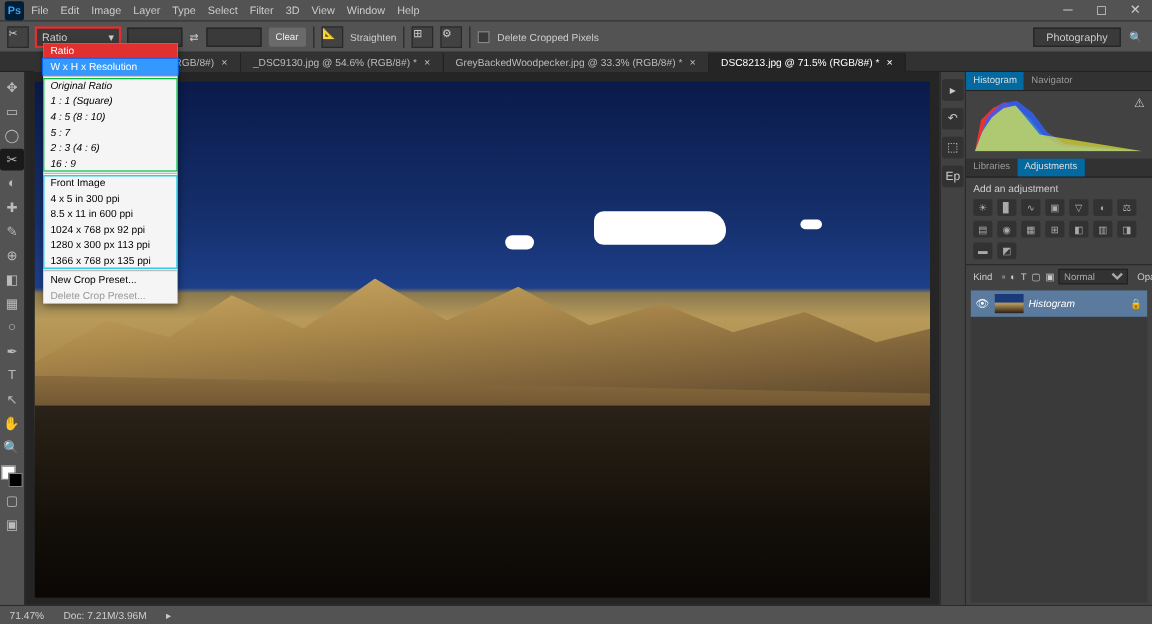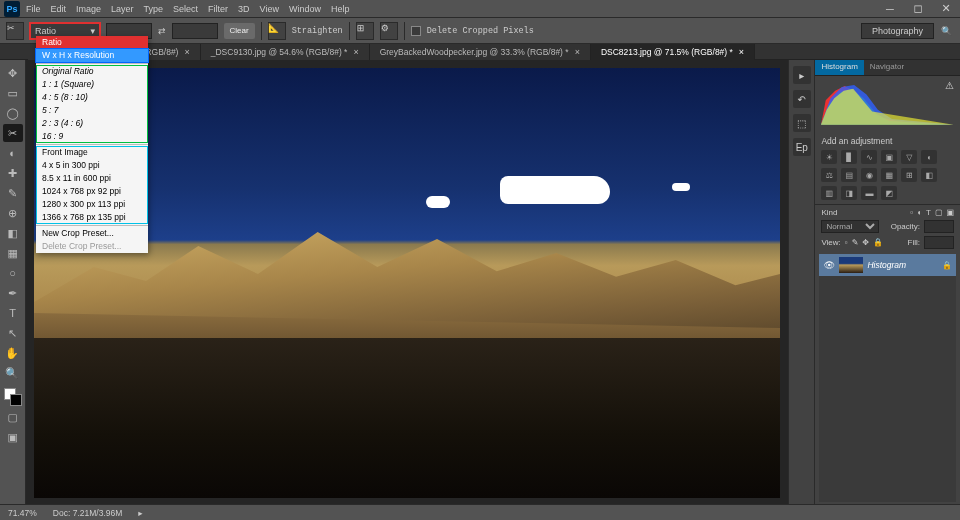--- a/index.html
+++ b/index.html
@@ -7,21 +7,21 @@
   .menubar { height:18px; background:#535353; display:flex; align-items:center; padding-left:4px; border-bottom:1px solid #2a2a2a;}
   .menubar .ps { width:16px; height:16px; background:#001e36; color:#31a8ff; font-weight:bold; font-size:9px; display:flex; align-items:center; justify-content:center; border-radius:2px; margin-right:6px;}
   .menubar span { margin-right:10px; cursor:default; }
   .winctl { margin-left:auto; display:flex; }
   .winctl div { width:28px; height:18px; display:flex; align-items:center; justify-content:center; color:#ccc; font-size:11px;}
   .optionsbar { height:26px; background:#535353; display:flex; align-items:center; padding:0 6px; gap:6px; border-bottom:1px solid #2a2a2a; position:relative;}
   .opt-icon { width:18px; height:18px; border:1px solid #2a2a2a; background:#424242; }
   .ratio-select { width:70px; height:16px; background:#3a3a3a; border:1px solid #222; padding:0 4px; display:flex; align-items:center; justify-content:space-between; outline:2px solid #e03030; outline-offset:-1px;}
   .num-input { width:46px; height:16px; background:#3a3a3a; border:1px solid #222; }
   .opt-btn { height:16px; padding:0 6px; background:#6a6a6a; border-radius:2px; display:flex; align-items:center; color:#eee; font-size:8px;}
-  .opt-label { font-size:8.5px; color:#ccc;font-family:Liberation Mono, monospace;}
+  .opt-label { font-size:8.5px; color:#ccc;}
   .chk { width:10px; height:10px; border:1px solid #888; background:#3a3a3a; display:inline-block; vertical-align:middle;}
   .workspace-label { margin-left:auto; font-size:9px; padding:2px 10px; background:#3a3a3a; border:1px solid #222;}
   .dropdown { position:absolute; top:36px; left:36px; width:112px; background:#f5f5f5; color:#000; font-size:8.5px; box-shadow:1px 2px 6px rgba(0,0,0,.4); z-index:50;}
   .dropdown .item { padding:1px 6px; line-height:11px; }
   .dropdown .hl-blue { background:#3399ff; color:#fff; outline:1.5px solid #0066ff;}
   .dropdown .hl-green { outline:1.5px solid #00c040; outline-offset:-1px;font-style:italic;}
   .dropdown .hl-cyan { outline:1.5px solid #00c2e8; outline-offset:-1px;}
   .dropdown hr { border:none; border-top:1px solid #bbb; margin:1px 0;}
   .dropdown .disabled { color:#999; }
   .tabstrip { height:16px; background:#323232; display:flex; align-items:center; padding-left:28px; gap:0; border-bottom:1px solid #222;}
@@ -50,21 +50,21 @@
   .panel-tabs { height:16px; display:flex; background:#323232; border-bottom:1px solid #222;}
   .panel-tabs span { padding:2px 6px; font-size:8px; color:#999;}
   .panel-tabs span.active { background:#0369a1; color:#ddd;}
   .histogram { height:56px; background:#424242; padding:4px 6px; position:relative;}
   .histo-svg { width:100%; height:46px;}
   .adjustments { padding:4px 6px;}
   .adj-title { font-size:8.5px; margin-bottom:4px;}
   .adj-icons { display:flex; flex-wrap:wrap; gap:4px;}
   .adj-icons div { width:16px; height:14px; background:#323232; border-radius:2px; font-size:8px; display:flex; align-items:center; justify-content:center; color:#aaa;}
   .layers-panel { flex:1; display:flex; flex-direction:column; border-top:1px solid #2a2a2a;}
-  .layer-controls { padding:3px 6px; display:flex; flex-direction:column; gap:3px;}
+  .layer-controls { padding:3px 6px; display:flex; flex-direction:row; gap:3px;}
   .layer-row { display:flex; align-items:center; gap:4px; font-size:8px;}
   .layer-row select, .layer-row input { background:#323232; border:1px solid #222; color:#aaa; font-size:8px; height:13px;}
   .layer-list { flex:1; background:#3a3a3a; margin:2px 4px;}
   .layer-item { height:22px; background:#5a7a9e; display:flex; align-items:center; padding:0 4px; gap:4px; font-size:8.5px; color:#fff;}
   .layer-item .eye { width:12px; font-size:9px;}
   .layer-item .thumb { width:24px; height:16px; background:linear-gradient(#1a3a7a 40%,#b89a5a 50%,#2a1e14 100%);}
   .layer-item .lock { margin-left:auto; font-size:8px;}
   .statusbar { height:16px; background:#535353; border-top:1px solid #2a2a2a; display:flex; align-items:center; padding:0 8px; font-size:8.5px; gap:16px;}
   .opt-sep { width:1px; height:18px; background:#2a2a2a;}
 </style>
@@ -209,20 +209,24 @@
       <span>Navigator</span>
     </div>
     <div class="histogram">
       <svg class="histo-svg" viewBox="0 0 140 46">
         <polygon points="0,46 5,20 15,10 25,5 38,12 50,28 62,38 80,42 100,44 140,46" fill="#ff3030" opacity="0.9"></polygon>
         <polygon points="0,46 8,25 20,12 32,8 45,18 58,34 72,42 140,46" fill="#30ff30" opacity="0.8"></polygon>
         <polygon points="0,46 10,18 22,6 35,4 48,14 60,30 75,40 140,46" fill="#3060ff" opacity="0.8"></polygon>
         <polygon points="0,46 6,30 14,18 24,10 34,8 44,20 54,32 140,46" fill="#ffff30" opacity="0.6"></polygon>
       </svg>
       <span style="position:absolute;top:4px;right:6px;font-size:10px">⚠</span>
+    </div>
+    <div class="panel-tabs">
+      <span>Libraries</span>
+      <span class="active">Adjustments</span>
     </div>
     <div class="adjustments">
       <div class="adj-title">Add an adjustment</div>
       <div class="adj-icons">
         <div>☀</div>
           <div>▊</div>
           <div>∿</div>
           <div>▣</div>
           <div>▽</div>
         <div>◐</div>

